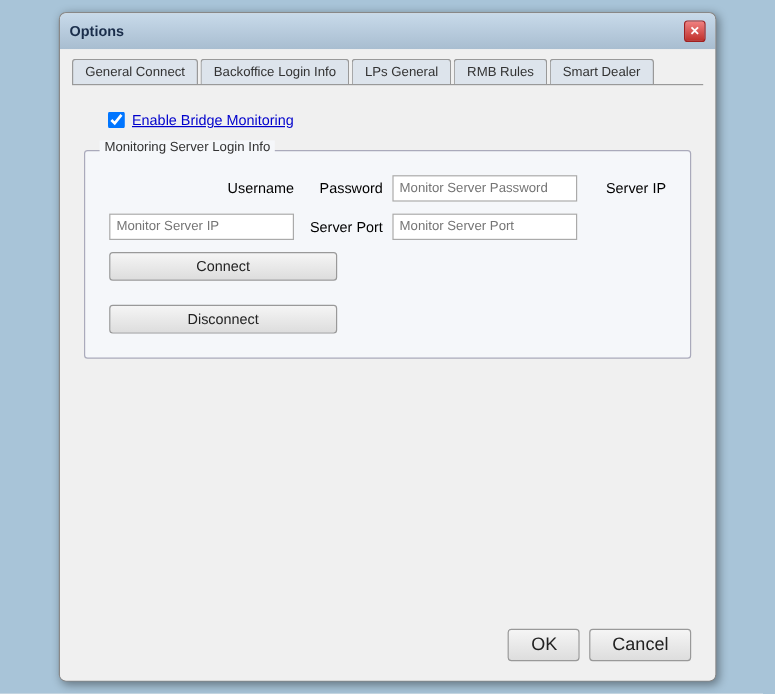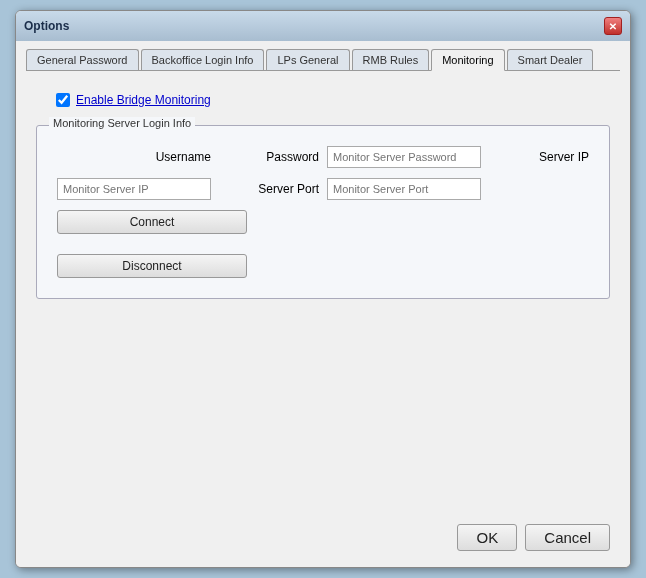--- a/index.html
+++ b/index.html
@@ -14,21 +14,21 @@
       font-size: 12px;
       display: flex;
       align-items: center;
       justify-content: center;
       width: 646px;
       height: 578px;
       overflow: hidden;
     }
 
     .window {
-      width: 616px;
+      width: 548px;
       height: 558px;
       background: #f0f0f0;
       border: 1px solid #888;
       border-radius: 6px;
       box-shadow: 2px 2px 8px rgba(0,0,0,0.4);
       display: flex;
       flex-direction: column;
     }
 
     .title-bar {
@@ -212,25 +212,24 @@
 <body>
 
 <div class="window">
   <div class="title-bar">
     <span class="title-bar-text">Options</span>
     <div class="close-btn">✕</div>
   </div>
 
   <div class="window-body">
     <div class="tabs">
-      <div class="tab">General Password</div>
+      <div class="tab">General Connect</div>
       <div class="tab">Backoffice Login Info</div>
       <div class="tab">LPs General</div>
       <div class="tab">RMB Rules</div>
-      <div class="tab active">Monitoring</div>
       <div class="tab">Smart Dealer</div>
     </div>
 
     <div class="content-area">
       <div class="checkbox-row">
         <input type="checkbox" checked="" style="">
         <label class="checkbox-label">Enable Bridge Monitoring</label>
       </div>
 
       <div class="group-box">

